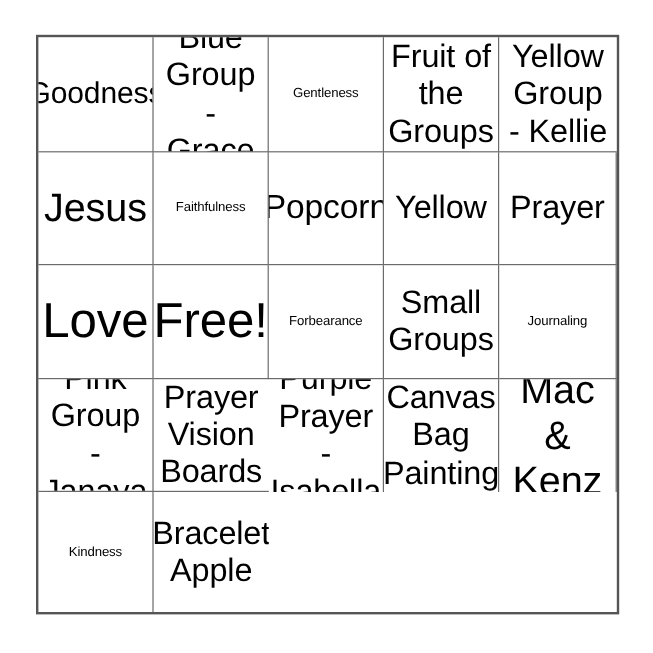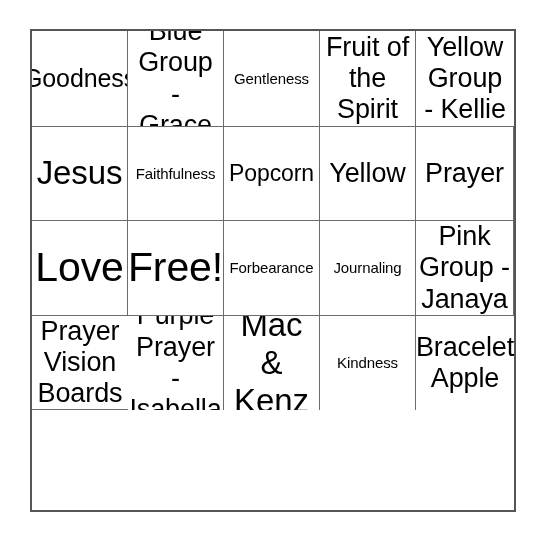--- a/index.html
+++ b/index.html
@@ -40,23 +40,23 @@
   }
   .cell.col-last { border-right: none; }
   .cell.row-last { border-bottom: none; }
   .cell-text {
     display: block;
     line-height: 1.16;
     white-space: pre-line;
     letter-spacing: -0.1px;
   }
   
-  .fs-xs .cell-text { font-size: 15px; }
+  .fs-xs .cell-text { font-size: 11px; }
   .fs-sm .cell-text { font-size: 25px; }
-  .fs-md .cell-text { font-size: 23px; }
+  .fs-md .cell-text { font-size: 28px; }
   .fs-lg .cell-text { font-size: 27px; }
   .fs-xl .cell-text { font-size: 33px; }
   .fs-xxl .cell-text { font-size: 41px; }
 </style>
 </head>
 <body>
 
 <div id="bingo-card">
     <div class="cell fs-sm">
       <span class="cell-text">Goodness</span>
@@ -65,21 +65,21 @@
       <span class="cell-text">Blue
 Group
 - Grace</span>
     </div>
     <div class="cell fs-xs">
       <span class="cell-text">Gentleness</span>
     </div>
     <div class="cell fs-lg">
       <span class="cell-text">Fruit of
 the
-Spirit</span>
+Groups</span>
     </div>
     <div class="cell fs-lg col-last">
       <span class="cell-text">Yellow
 Group
 - Kellie</span>
     </div>
     <div class="cell fs-xl">
       <span class="cell-text">Jesus</span>
     </div>
     <div class="cell fs-xs">
@@ -96,38 +96,47 @@
     </div>
     <div class="cell fs-xxl">
       <span class="cell-text">Love</span>
     </div>
     <div class="cell fs-xxl">
       <span class="cell-text">Free!</span>
     </div>
     <div class="cell fs-xs">
       <span class="cell-text">Forbearance</span>
     </div>
+    <div class="cell fs-lg">
+      <span class="cell-text">Small
+Groups</span>
+    </div>
     <div class="cell fs-xs">
       <span class="cell-text">Journaling</span>
     </div>
     <div class="cell fs-lg">
       <span class="cell-text">Pink
 Group -
 Janaya</span>
     </div>
     <div class="cell fs-lg col-last">
       <span class="cell-text">Prayer
 Vision
 Boards</span>
     </div>
     <div class="cell fs-lg row-last">
       <span class="cell-text">Purple
 Prayer -
 Isabella</span>
     </div>
+    <div class="cell fs-lg row-last">
+      <span class="cell-text">Canvas
+Bag
+Painting</span>
+    </div>
     <div class="cell fs-xl row-last">
       <span class="cell-text">Mac &amp;
 Kenz</span>
     </div>
     <div class="cell fs-xs row-last">
       <span class="cell-text">Kindness</span>
     </div>
     <div class="cell fs-lg col-last row-last">
       <span class="cell-text">Bracelet
 Apple</span>

